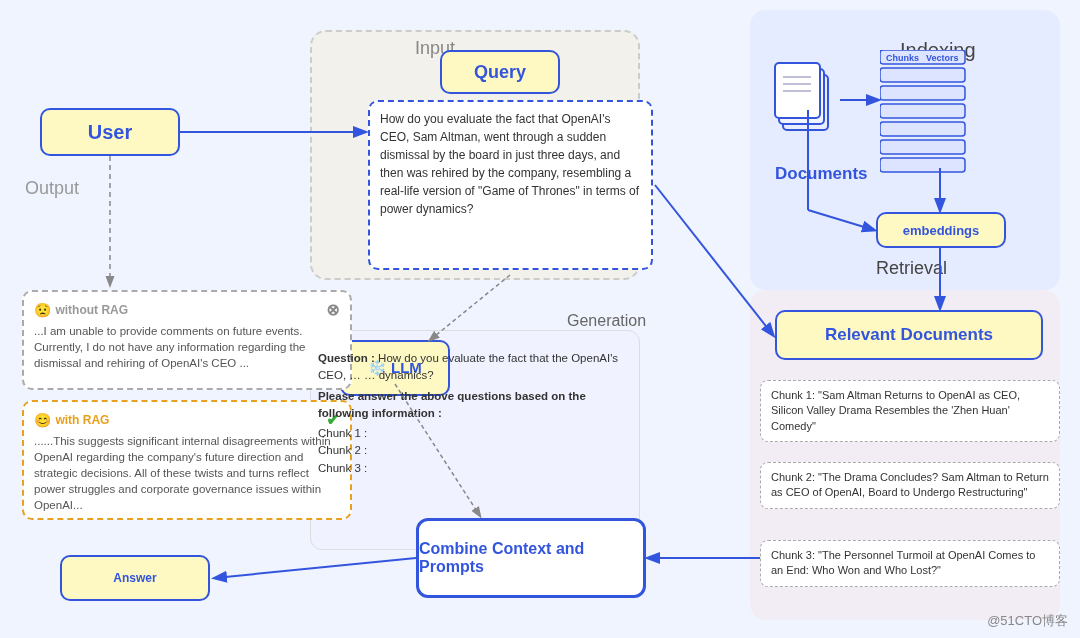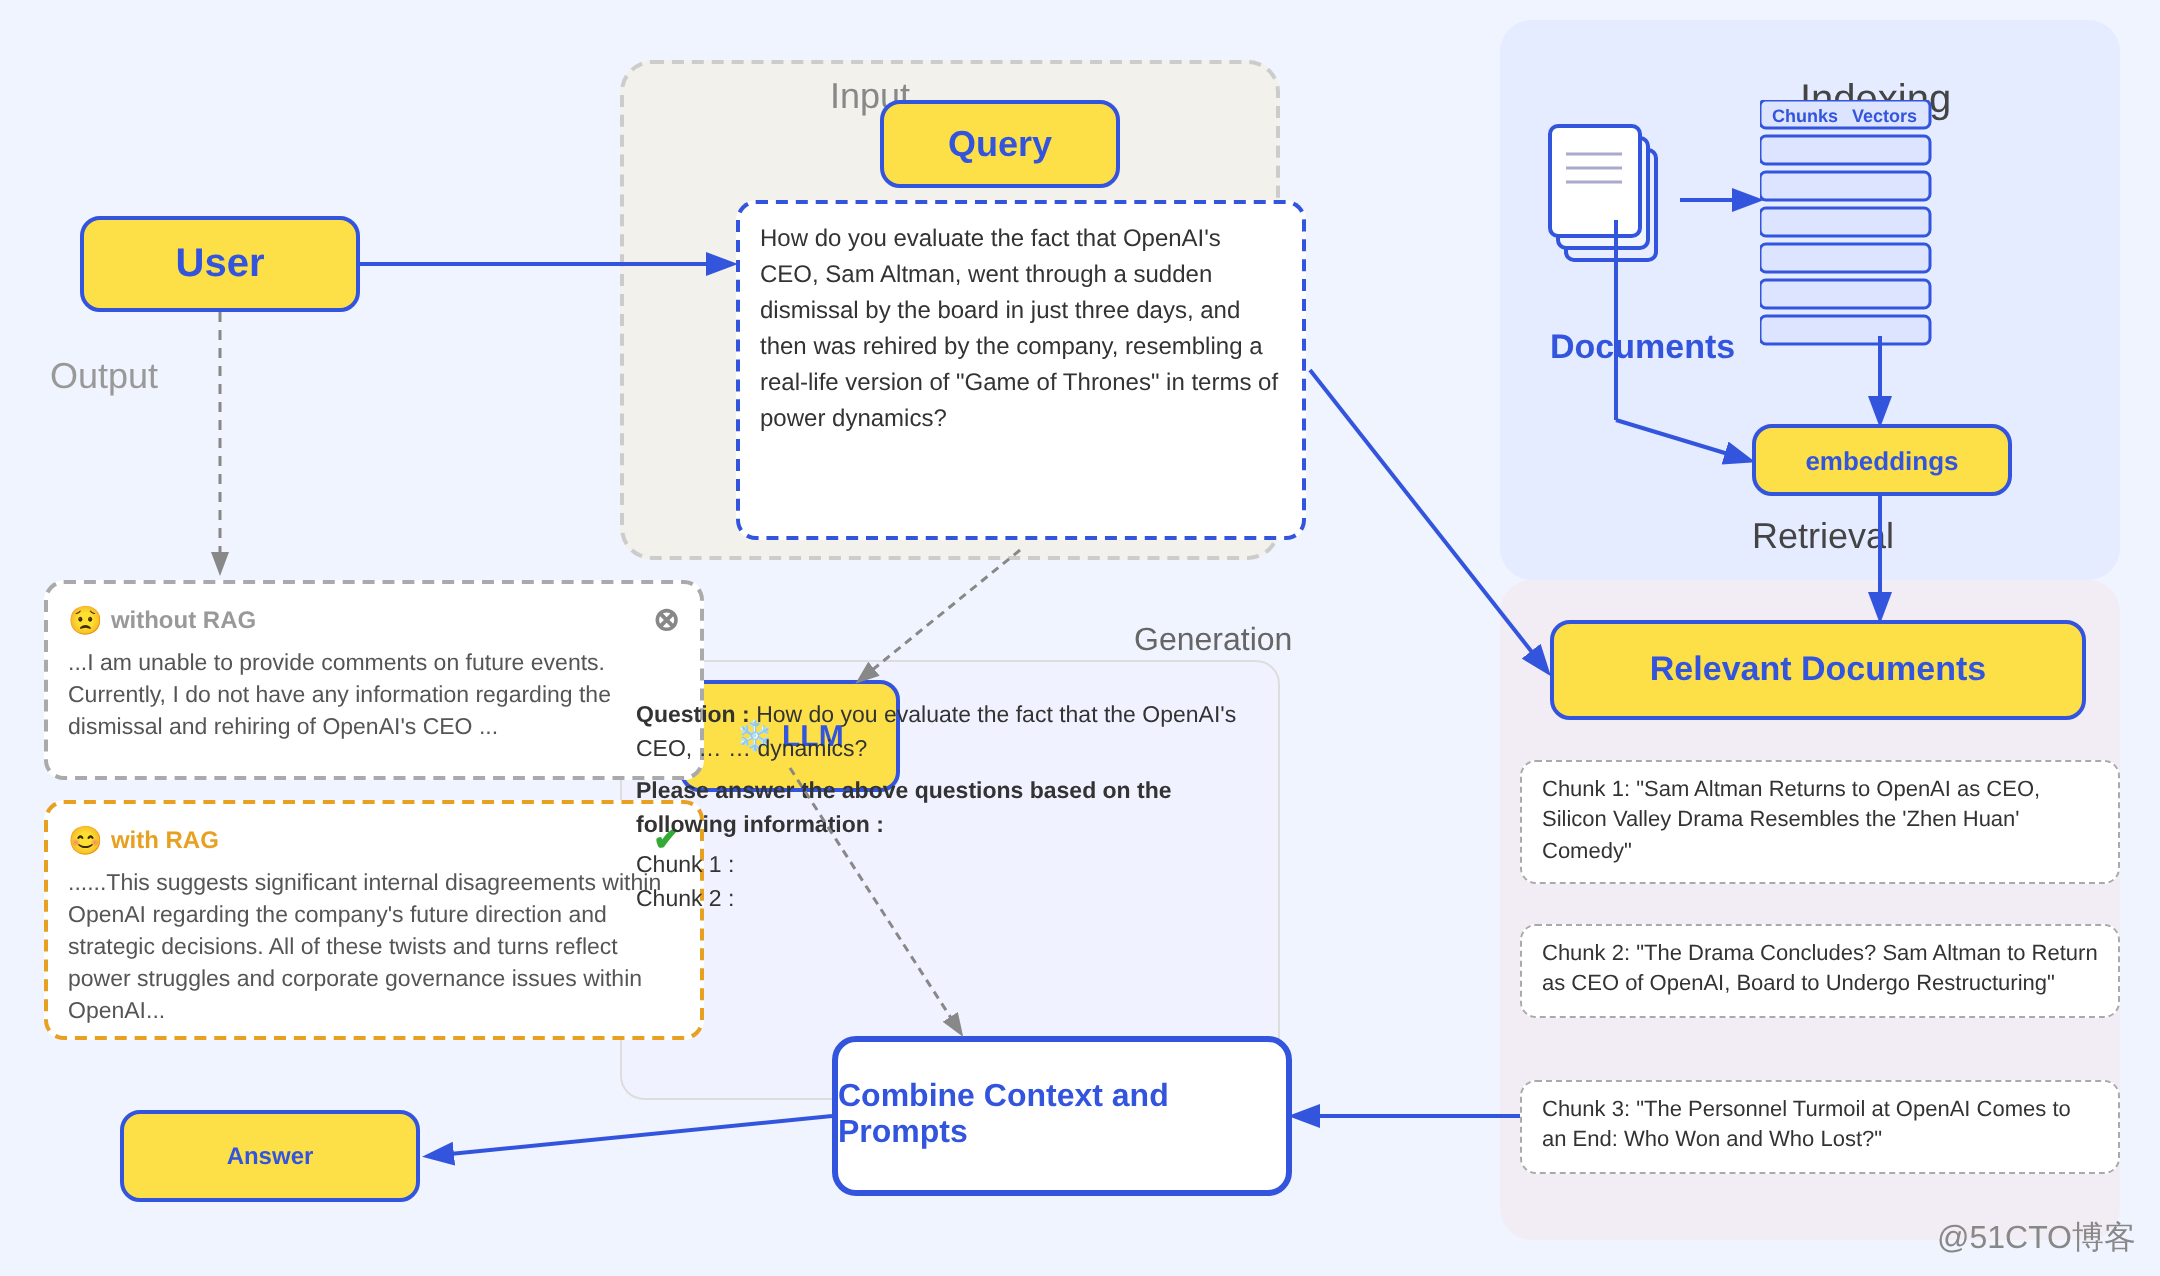--- a/index.html
+++ b/index.html
@@ -57,21 +57,21 @@
       position: absolute;
       border-radius: 10px;
       display: flex;
       align-items: center;
       justify-content: center;
       text-align: center;
       font-weight: bold;
       font-size: 15px;
     }
     .box-blue {
-      background: #fde047;
+      background: #fef9c3;
       border: 2.5px solid #3355dd;
       color: #3355dd;
     }
     .box-dashed {
       background: white;
       border: 2px dashed #3355dd;
       color: #333;
       font-weight: normal;
       font-size: 12px;
       text-align: left;
@@ -96,21 +96,21 @@
       width: 1080px;
       height: 638px;
       pointer-events: none;
     }
 
     
     .watermark {
       position: absolute;
       bottom: 8px;
       right: 12px;
-      font-size: 16px;
+      font-size: 13px;
       color: #888;
     }
 
     
     .gen-content {
       position: absolute;
       top: 350px; left: 318px;
       width: 315px;
       font-size: 11.5px;
       color: #333;
@@ -229,20 +229,21 @@
 </div>
 
 <div class="gen-content">
   <div style="margin-bottom:3px;">
     <span style="font-weight:bold;">Question :</span>
     <span>How do you evaluate the fact that the OpenAI's CEO, … … dynamics?</span>
   </div>
   <div style="font-weight:bold; margin-bottom:3px;">Please answer the above questions based on the following information :</div>
   <div>Chunk 1 :</div>
   <div>Chunk 2 :</div>
+  <div>Chunk 3 :</div>
 </div>
 
 <div class="combine-box" style="top:518px; left:416px; width:230px; height:80px;">
   <span>Combine Context
 and Prompts</span>
 </div>
 
 <div class="box box-blue" style="top:555px; left:60px; width:150px; height:46px; font-size:12px;">Answer</div>
 
 <div class="chunk-box" style="top:380px; left:760px; width:300px;">Chunk 1: "Sam Altman Returns to OpenAI as CEO, Silicon Valley Drama Resembles the 'Zhen Huan' Comedy"</div>

